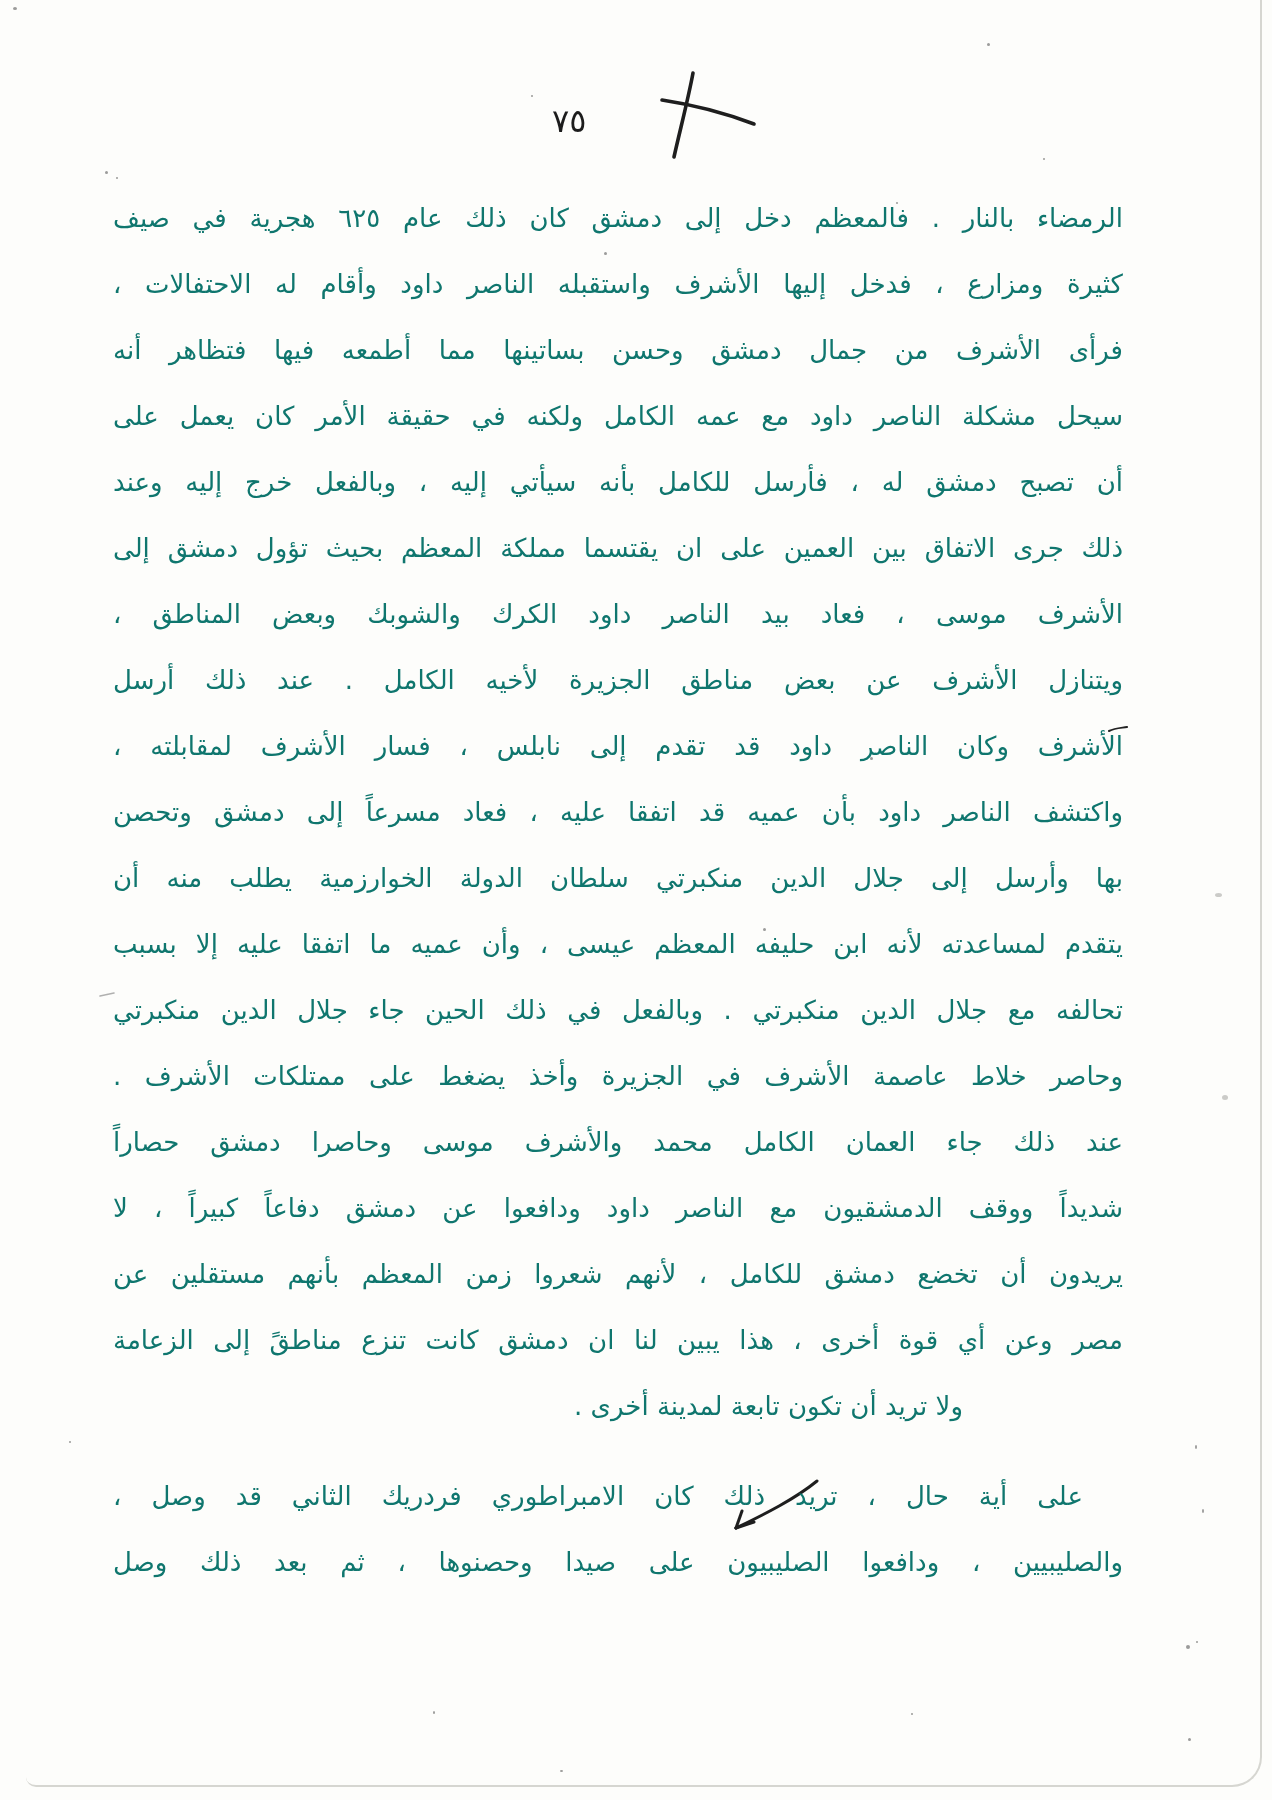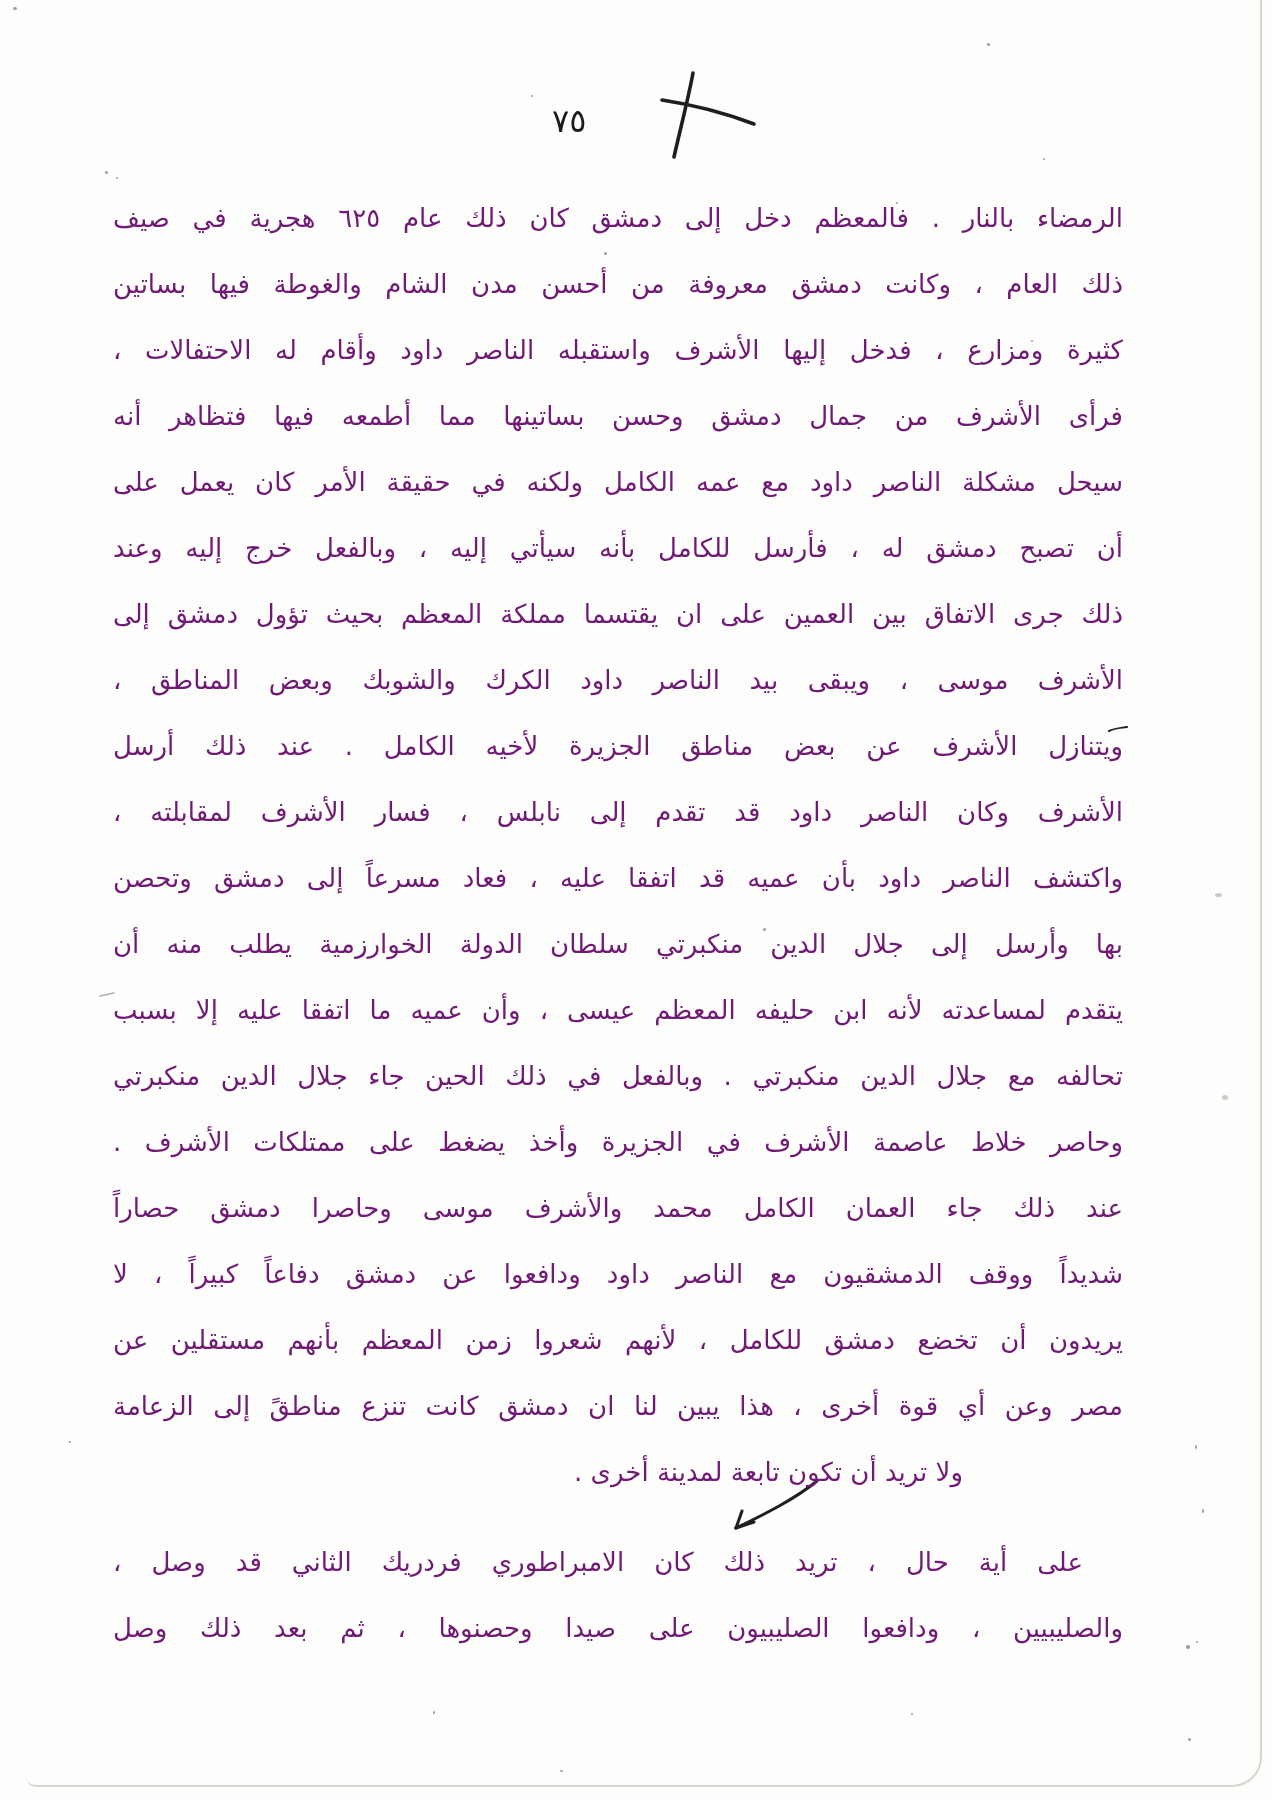--- a/index.html
+++ b/index.html
@@ -28,21 +28,21 @@
   .text-block {
     position:absolute; top:185px; left:113px; width:1010px;
     direction:rtl;
   }
   .line {
     height:66px; line-height:66px;
     font-size:26px;
     white-space:nowrap;
     text-align:justify;
     text-align-last:justify;
-    color:#701a75;
+    color:#0f766e;
   }
   .line.short-line {
     text-align:left; text-align-last:right;
     padding-right:160px;
   }
   .line.para-indent { text-indent:40px; }
   .line.para-gap { margin-top:24px; }
   svg.mark { position:absolute; pointer-events:none; }
   .margin-tick {
     position:absolute; left:1108px; top:726px; width:20px; height:6px;
@@ -82,27 +82,26 @@
   <svg class="mark margin-tick" viewBox="0 0 20 6">
     <path d="M 1 5 C 7 2, 13 2, 19 1" fill="none" stroke="#222" stroke-width="2" stroke-linecap="round"></path>
   </svg>
 
   <svg class="mark left-dash" viewBox="0 0 16 5">
     <path d="M 1 4 L 15 1" fill="none" stroke="#555" stroke-width="1.6" stroke-linecap="round"></path>
   </svg>
 
   <div class="text-block">
     <div class="line">الرمضاء بالنار . فالمعظم دخل إلى دمشق كان ذلك عام ٦٢٥ هجرية في صيف</div>
-    <div class="line">ذلك العام ، وكانت دمشق معروفة من أحسن مدن الشام والغوطة فيها بساتين</div>
     <div class="line">كثيرة ومزارع ، فدخل إليها الأشرف واستقبله الناصر داود وأقام له الاحتفالات ،</div>
     <div class="line">فرأى الأشرف من جمال دمشق وحسن بساتينها مما أطمعه فيها فتظاهر أنه</div>
     <div class="line">سيحل مشكلة الناصر داود مع عمه الكامل ولكنه في حقيقة الأمر كان يعمل على</div>
     <div class="line">أن تصبح دمشق له ، فأرسل للكامل بأنه سيأتي إليه ، وبالفعل خرج إليه وعند</div>
     <div class="line">ذلك جرى الاتفاق بين العمين على ان يقتسما مملكة المعظم بحيث تؤول دمشق إلى</div>
-    <div class="line">الأشرف موسى ، ويبقى بيد الناصر داود الكرك والشوبك وبعض المناطق ،</div>
+    <div class="line">الأشرف موسى ، فعاد بيد الناصر داود الكرك والشوبك وبعض المناطق ،</div>
     <div class="line">ويتنازل الأشرف عن بعض مناطق الجزيرة لأخيه الكامل . عند ذلك أرسل</div>
     <div class="line">الأشرف وكان الناصر داود قد تقدم إلى نابلس ، فسار الأشرف لمقابلته ،</div>
     <div class="line">واكتشف الناصر داود بأن عميه قد اتفقا عليه ، فعاد مسرعاً إلى دمشق وتحصن</div>
     <div class="line">بها وأرسل إلى جلال الدين منكبرتي سلطان الدولة الخوارزمية يطلب منه أن</div>
     <div class="line">يتقدم لمساعدته لأنه ابن حليفه المعظم عيسى ، وأن عميه ما اتفقا عليه إلا بسبب</div>
     <div class="line">تحالفه مع جلال الدين منكبرتي . وبالفعل في ذلك الحين جاء جلال الدين منكبرتي</div>
     <div class="line">وحاصر خلاط عاصمة الأشرف في الجزيرة وأخذ يضغط على ممتلكات الأشرف .</div>
     <div class="line">عند ذلك جاء العمان الكامل محمد والأشرف موسى وحاصرا دمشق حصاراً</div>
     <div class="line">شديداً ووقف الدمشقيون مع الناصر داود ودافعوا عن دمشق دفاعاً كبيراً ، لا</div>
     <div class="line">يريدون أن تخضع دمشق للكامل ، لأنهم شعروا زمن المعظم بأنهم مستقلين عن</div>

